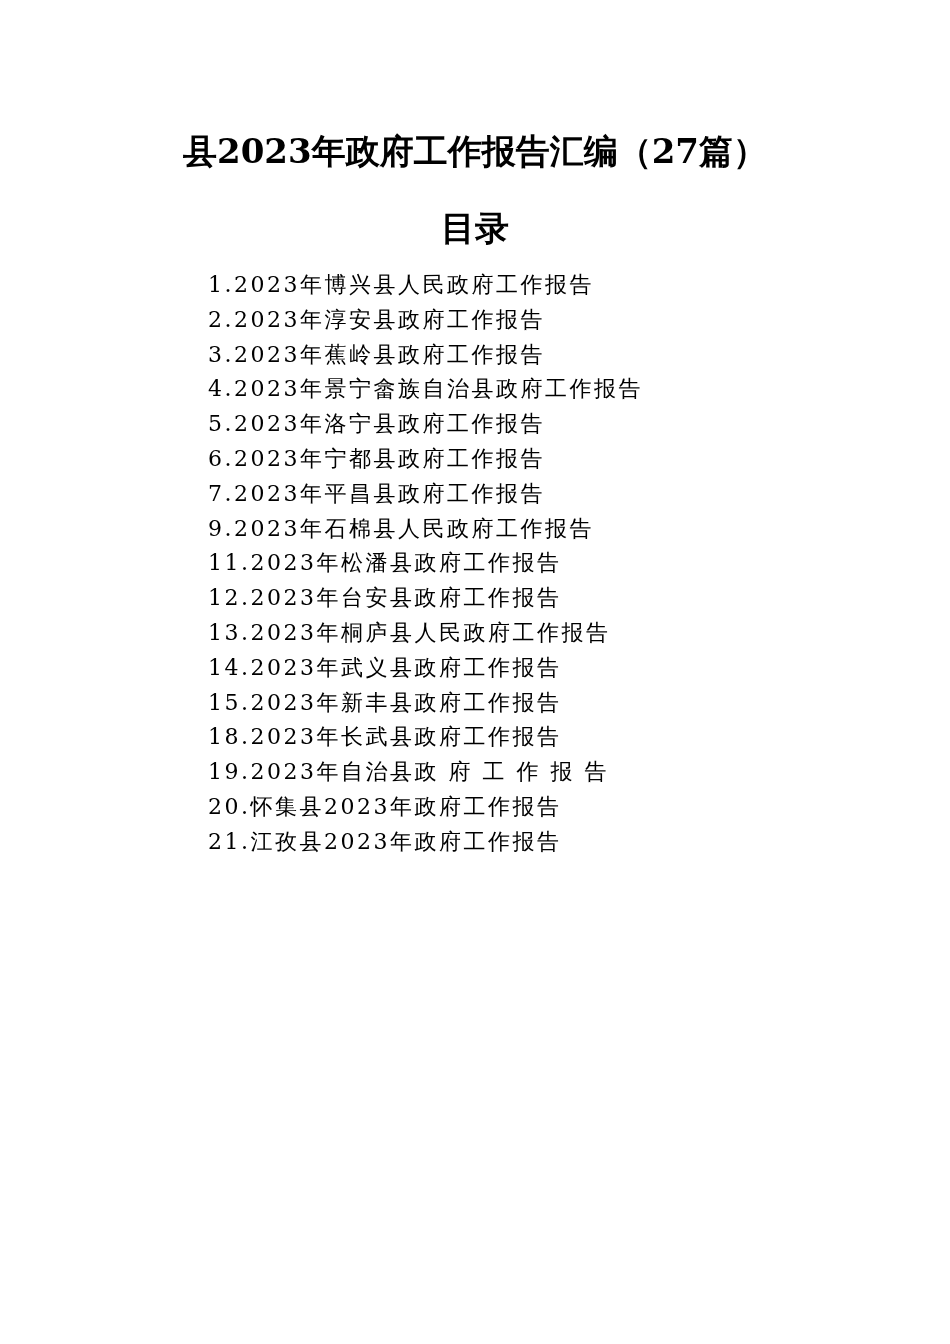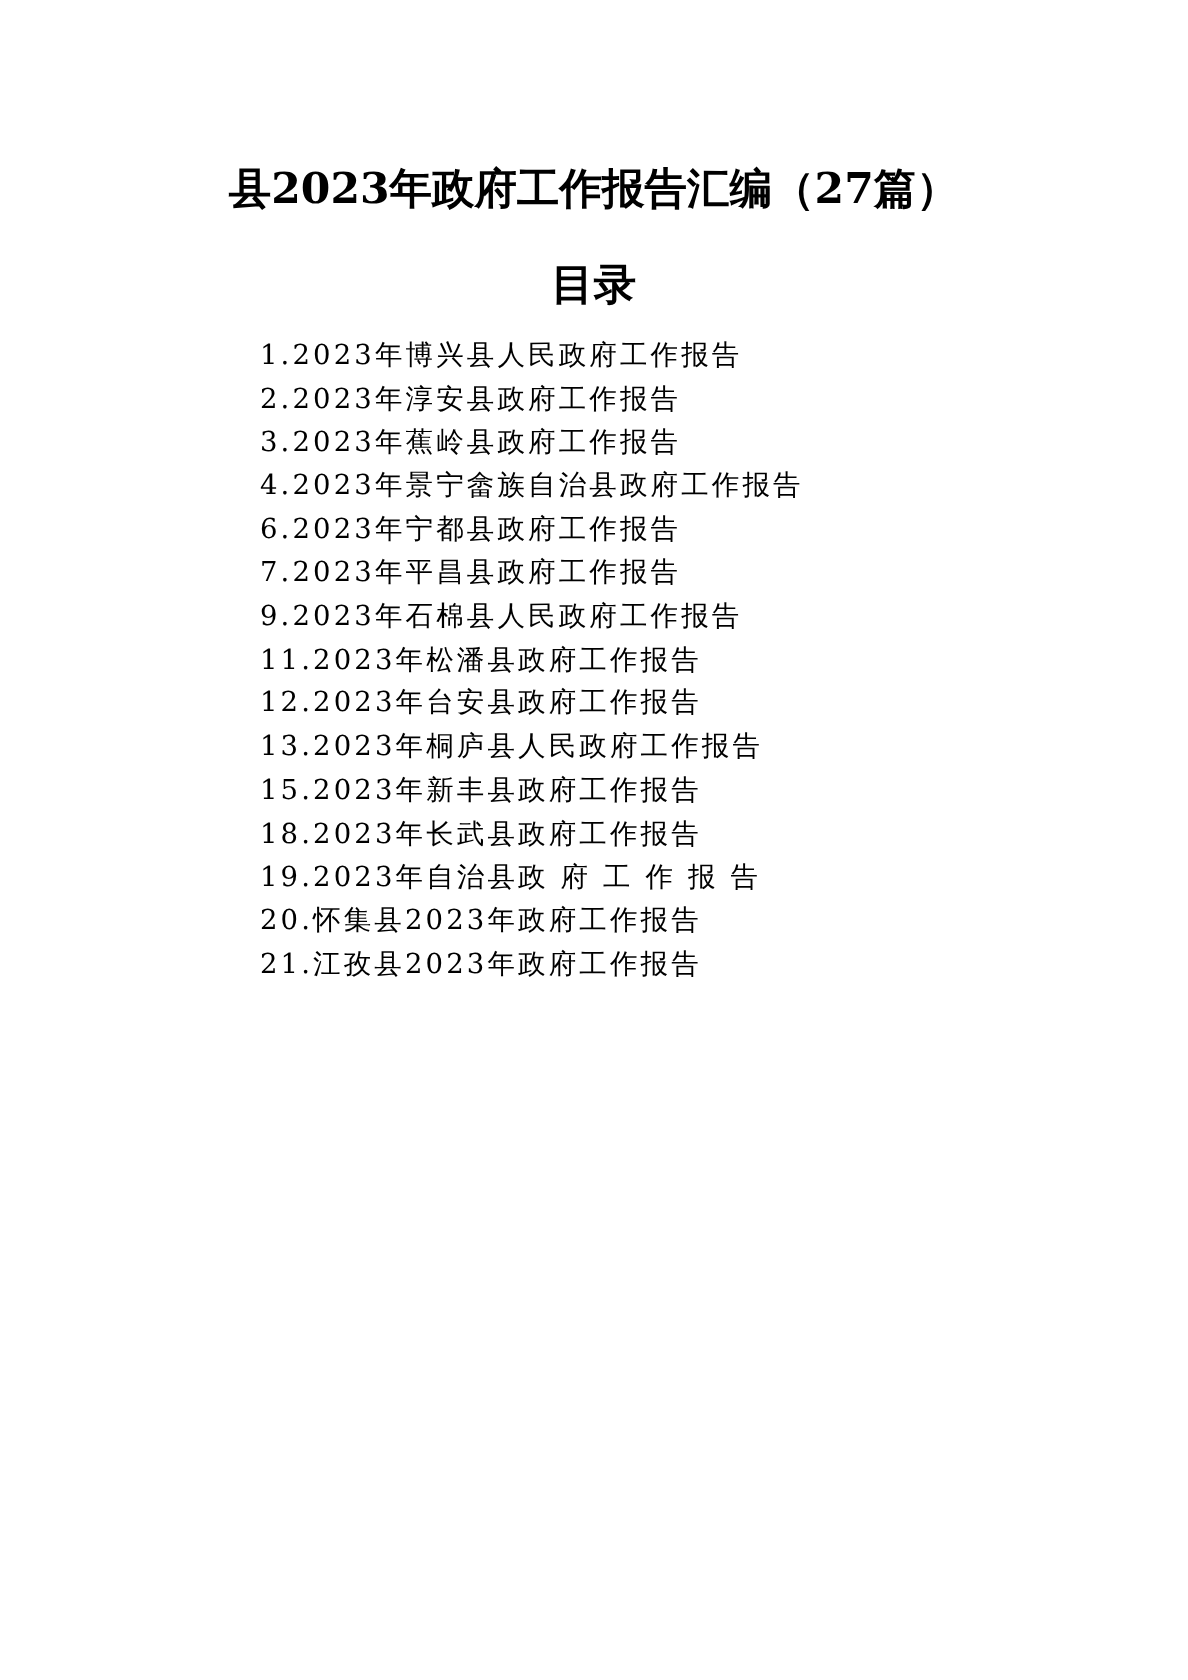--- a/index.html
+++ b/index.html
@@ -66,25 +66,27 @@
 <body>
 
 <div class="page">
   <div class="doc-title">县2023年政府工作报告汇编（27篇）</div>
   <div class="toc-heading">目录</div>
   <ul class="toc-list">
     <li class="toc-item">1.2023年博兴县人民政府工作报告</li>
     <li class="toc-item">2.2023年淳安县政府工作报告</li>
     <li class="toc-item">3.2023年蕉岭县政府工作报告</li>
     <li class="toc-item">4.2023年景宁畲族自治县政府工作报告</li>
+    <li class="toc-item">5.2023年洛宁县政府工作报告</li>
     <li class="toc-item">6.2023年宁都县政府工作报告</li>
     <li class="toc-item">7.2023年平昌县政府工作报告</li>
     <li class="toc-item">9.2023年石棉县人民政府工作报告</li>
     <li class="toc-item">11.2023年松潘县政府工作报告</li>
     <li class="toc-item">12.2023年台安县政府工作报告</li>
     <li class="toc-item">13.2023年桐庐县人民政府工作报告</li>
+    <li class="toc-item">14.2023年武义县政府工作报告</li>
     <li class="toc-item">15.2023年新丰县政府工作报告</li>
     <li class="toc-item">18.2023年长武县政府工作报告</li>
     <li class="toc-item">19.2023年自治县政 府 工 作 报 告</li>
     <li class="toc-item">20.怀集县2023年政府工作报告</li>
     <li class="toc-item">21.江孜县2023年政府工作报告</li>
   </ul>
 </div>
 
 </body></html>

